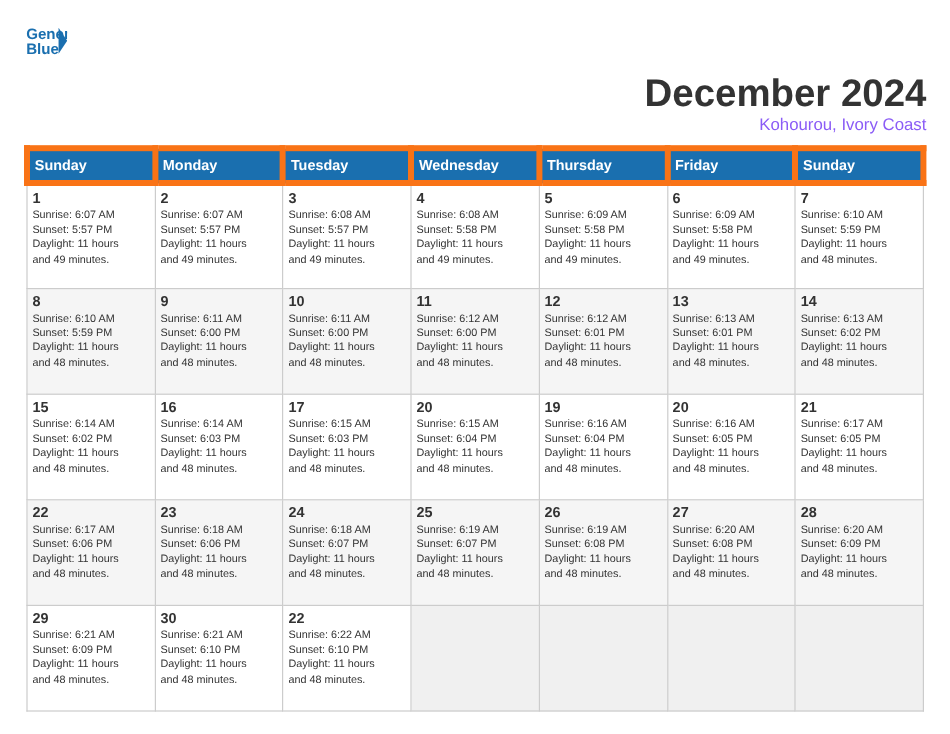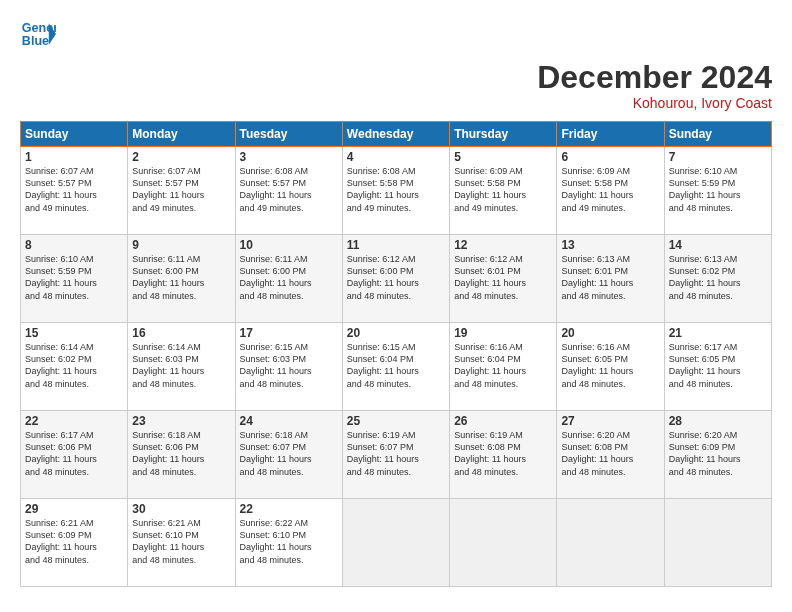--- a/index.html
+++ b/index.html
@@ -36,35 +36,35 @@
     }
     .month-title {
       font-size: 32px;
       font-weight: bold;
       color: #333;
       line-height: 1.1;
       margin-top: 44px;
     }
     .subtitle {
       font-size: 14px;
-      color: #b91c1c;
+      color: #8b5cf6;
     }
     .calendar {
       width: 100%;
       border-collapse: collapse;
       table-layout: fixed;
     }
     .calendar th {
       background: #1a6faf;
       color: #fff;
       font-size: 12px;
       font-weight: bold;
       padding: 5px 4px;
       text-align: left;
-      border: 1px solid #f97316;
+      border: 5px solid #f97316;
     }
     .calendar td {
       vertical-align: top;
       border: 1px solid #ccc;
       padding: 3px 4px;
       height: 88px;
       font-size: 9.5px;
       color: #333;
       background: #fff;
     }

